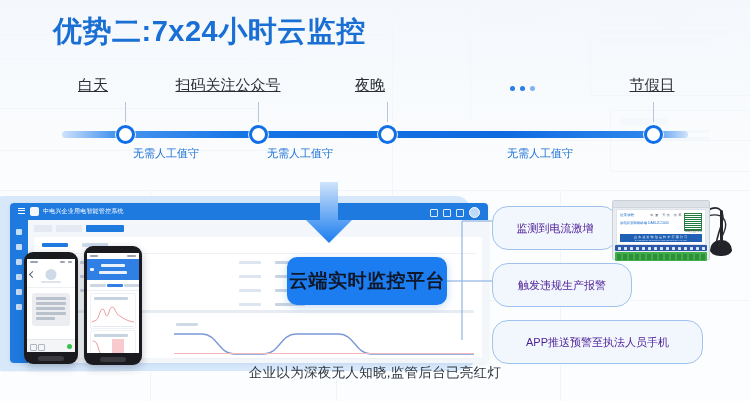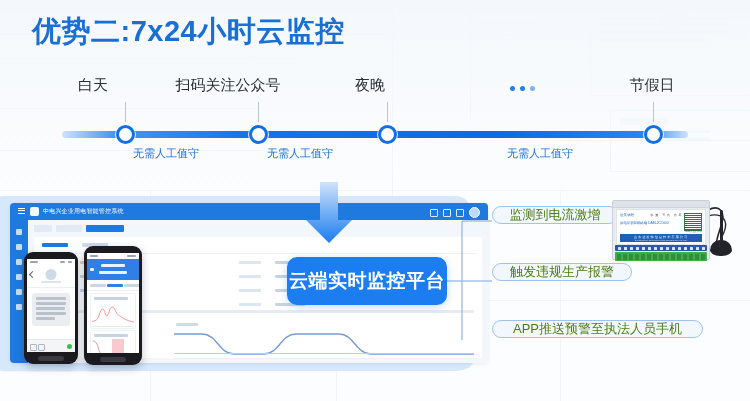--- a/index.html
+++ b/index.html
@@ -15,41 +15,41 @@
   .bg-blueprint{position:absolute;inset:0;opacity:.55;pointer-events:none;}
   .bp-line{position:absolute;background:#e9eef5;}
   .bp-box{position:absolute;border:1px solid #e9eef5;border-radius:2px;}
   .bp-fill{position:absolute;background:#f1f4f9;border-radius:1px;}
   .bp-ring{position:absolute;border:2px solid #e7ecf4;border-radius:50%;}
   .bg-wash{position:absolute;left:0;top:0;right:0;height:200px;
     background:linear-gradient(180deg,#f4f8fc 0%,rgba(252,253,254,0) 100%);}
 
   
   .title{
-    position:absolute;left:32px;top:12px;
+    position:absolute;left:53px;top:12px;
     font-size:29px;font-weight:bold;color:#1a6fd4;
     letter-spacing:.5px;white-space:nowrap;
     font-family:"Liberation Sans","DejaVu Sans",sans-serif;
   }
 
   
   .timeline{position:absolute;left:0;top:68px;width:750px;height:92px;}
   .tl-track{
     position:absolute;left:62px;top:63px;width:626px;height:7px;border-radius:4px;
     background:linear-gradient(90deg,#cfe2fb 0%,#4a97ef 8%,#1473e6 30%,#0f6ae0 70%,#2b85ec 93%,#cfe2fb 100%);
   }
   .tl-dot{
     position:absolute;top:57px;width:19px;height:19px;border-radius:50%;
     background:#ffffff;border:3.5px solid #1170e5;box-sizing:border-box;
     box-shadow:0 0 0 1px rgba(255,255,255,.9);
   }
   .tl-tick{position:absolute;top:34px;width:1px;height:20px;background:#b9c6d6;}
   .tl-label{
     position:absolute;top:8px;font-size:15px;color:#2a2f36;
-    white-space:nowrap;transform:translateX(-50%);
+    white-space:nowrap;transform:translateX(-50%);text-decoration:underline;
   }
   .tl-sub{
     position:absolute;top:78px;font-size:11px;color:#1a6fd4;
     white-space:nowrap;transform:translateX(-50%);
   }
   .tl-ellipsis{
     position:absolute;top:18px;left:510px;display:flex;gap:5px;align-items:center;
   }
   .tl-ellipsis i{display:block;width:5px;height:5px;border-radius:50%;background:#2a7de8;}
   .tl-ellipsis i:nth-child(3){background:#7fb3f0;}
@@ -132,32 +132,32 @@
   .p2 .card .ttl{position:absolute;left:3px;top:3px;width:34px;height:2.5px;background:#c8d3e1;border-radius:1px;}
 
   
   .arrow{position:absolute;left:303px;top:182px;width:52px;height:62px;}
 
   
   .chip{
     position:absolute;left:287px;top:257px;width:160px;height:48px;
     background:#1b7df0;border-radius:10px;
     display:flex;align-items:center;justify-content:center;
-    color:#ffffff;font-size:19px;font-weight:bold;letter-spacing:.5px;
+    color:#0f172a;font-size:19px;font-weight:bold;letter-spacing:.5px;
     box-shadow:0 2px 8px rgba(25,110,220,.25);
   }
 
   
   .conn{position:absolute;left:440px;top:200px;width:70px;height:140px;pointer-events:none;}
 
   
   .callout{
-    position:absolute;height:18px;border:1px solid #9fc3ec;border-radius:16px;
+    position:absolute;height:44px;border:1px solid #9fc3ec;border-radius:16px;
     background:#f2f7fe;display:flex;align-items:center;justify-content:center;
-    font-size:13px;color:#4d7c0f;white-space:nowrap;padding:0 14px;box-sizing:border-box;
+    font-size:11px;color:#4c1d95;white-space:nowrap;padding:0 14px;box-sizing:border-box;
   }
 
   
   .device{position:absolute;left:612px;top:196px;width:120px;height:78px;}
   .dev-body{position:absolute;left:0;top:4px;width:96px;height:58px;background:#e9ecf1;border:1px solid #c9cfd8;border-radius:2px;}
   .dev-top{position:absolute;left:0;top:0;width:100%;height:6px;background:#dde1e8;border-bottom:1px solid #cfd5de;}
   .dev-face{position:absolute;left:3px;top:8px;right:3px;height:34px;background:#fff;border:1px solid #dfe4ea;}
   .dev-brand{position:absolute;left:3px;top:3px;font-size:3.4px;color:#1f6fd0;letter-spacing:.2px;white-space:nowrap;}
   .dev-hdr{position:absolute;right:22px;top:3px;font-size:3px;color:#4d5a6b;letter-spacing:1.6px;}
   .dev-model{position:absolute;left:3px;top:11px;font-size:3.4px;color:#1f6fd0;white-space:nowrap;}
@@ -452,14 +452,15 @@
           <i style="left:56px"></i>
           <i style="left:62px"></i>
           <i style="left:68px"></i>
         <i style="left:74px"></i>
           <i style="left:80px"></i>
           <i style="left:86px"></i>
       </div>
     </div>
   </div>
 
+  <div class="caption">企业以为深夜无人知晓,监管后台已亮红灯</div>
 
 </div>
 
 </body></html>

